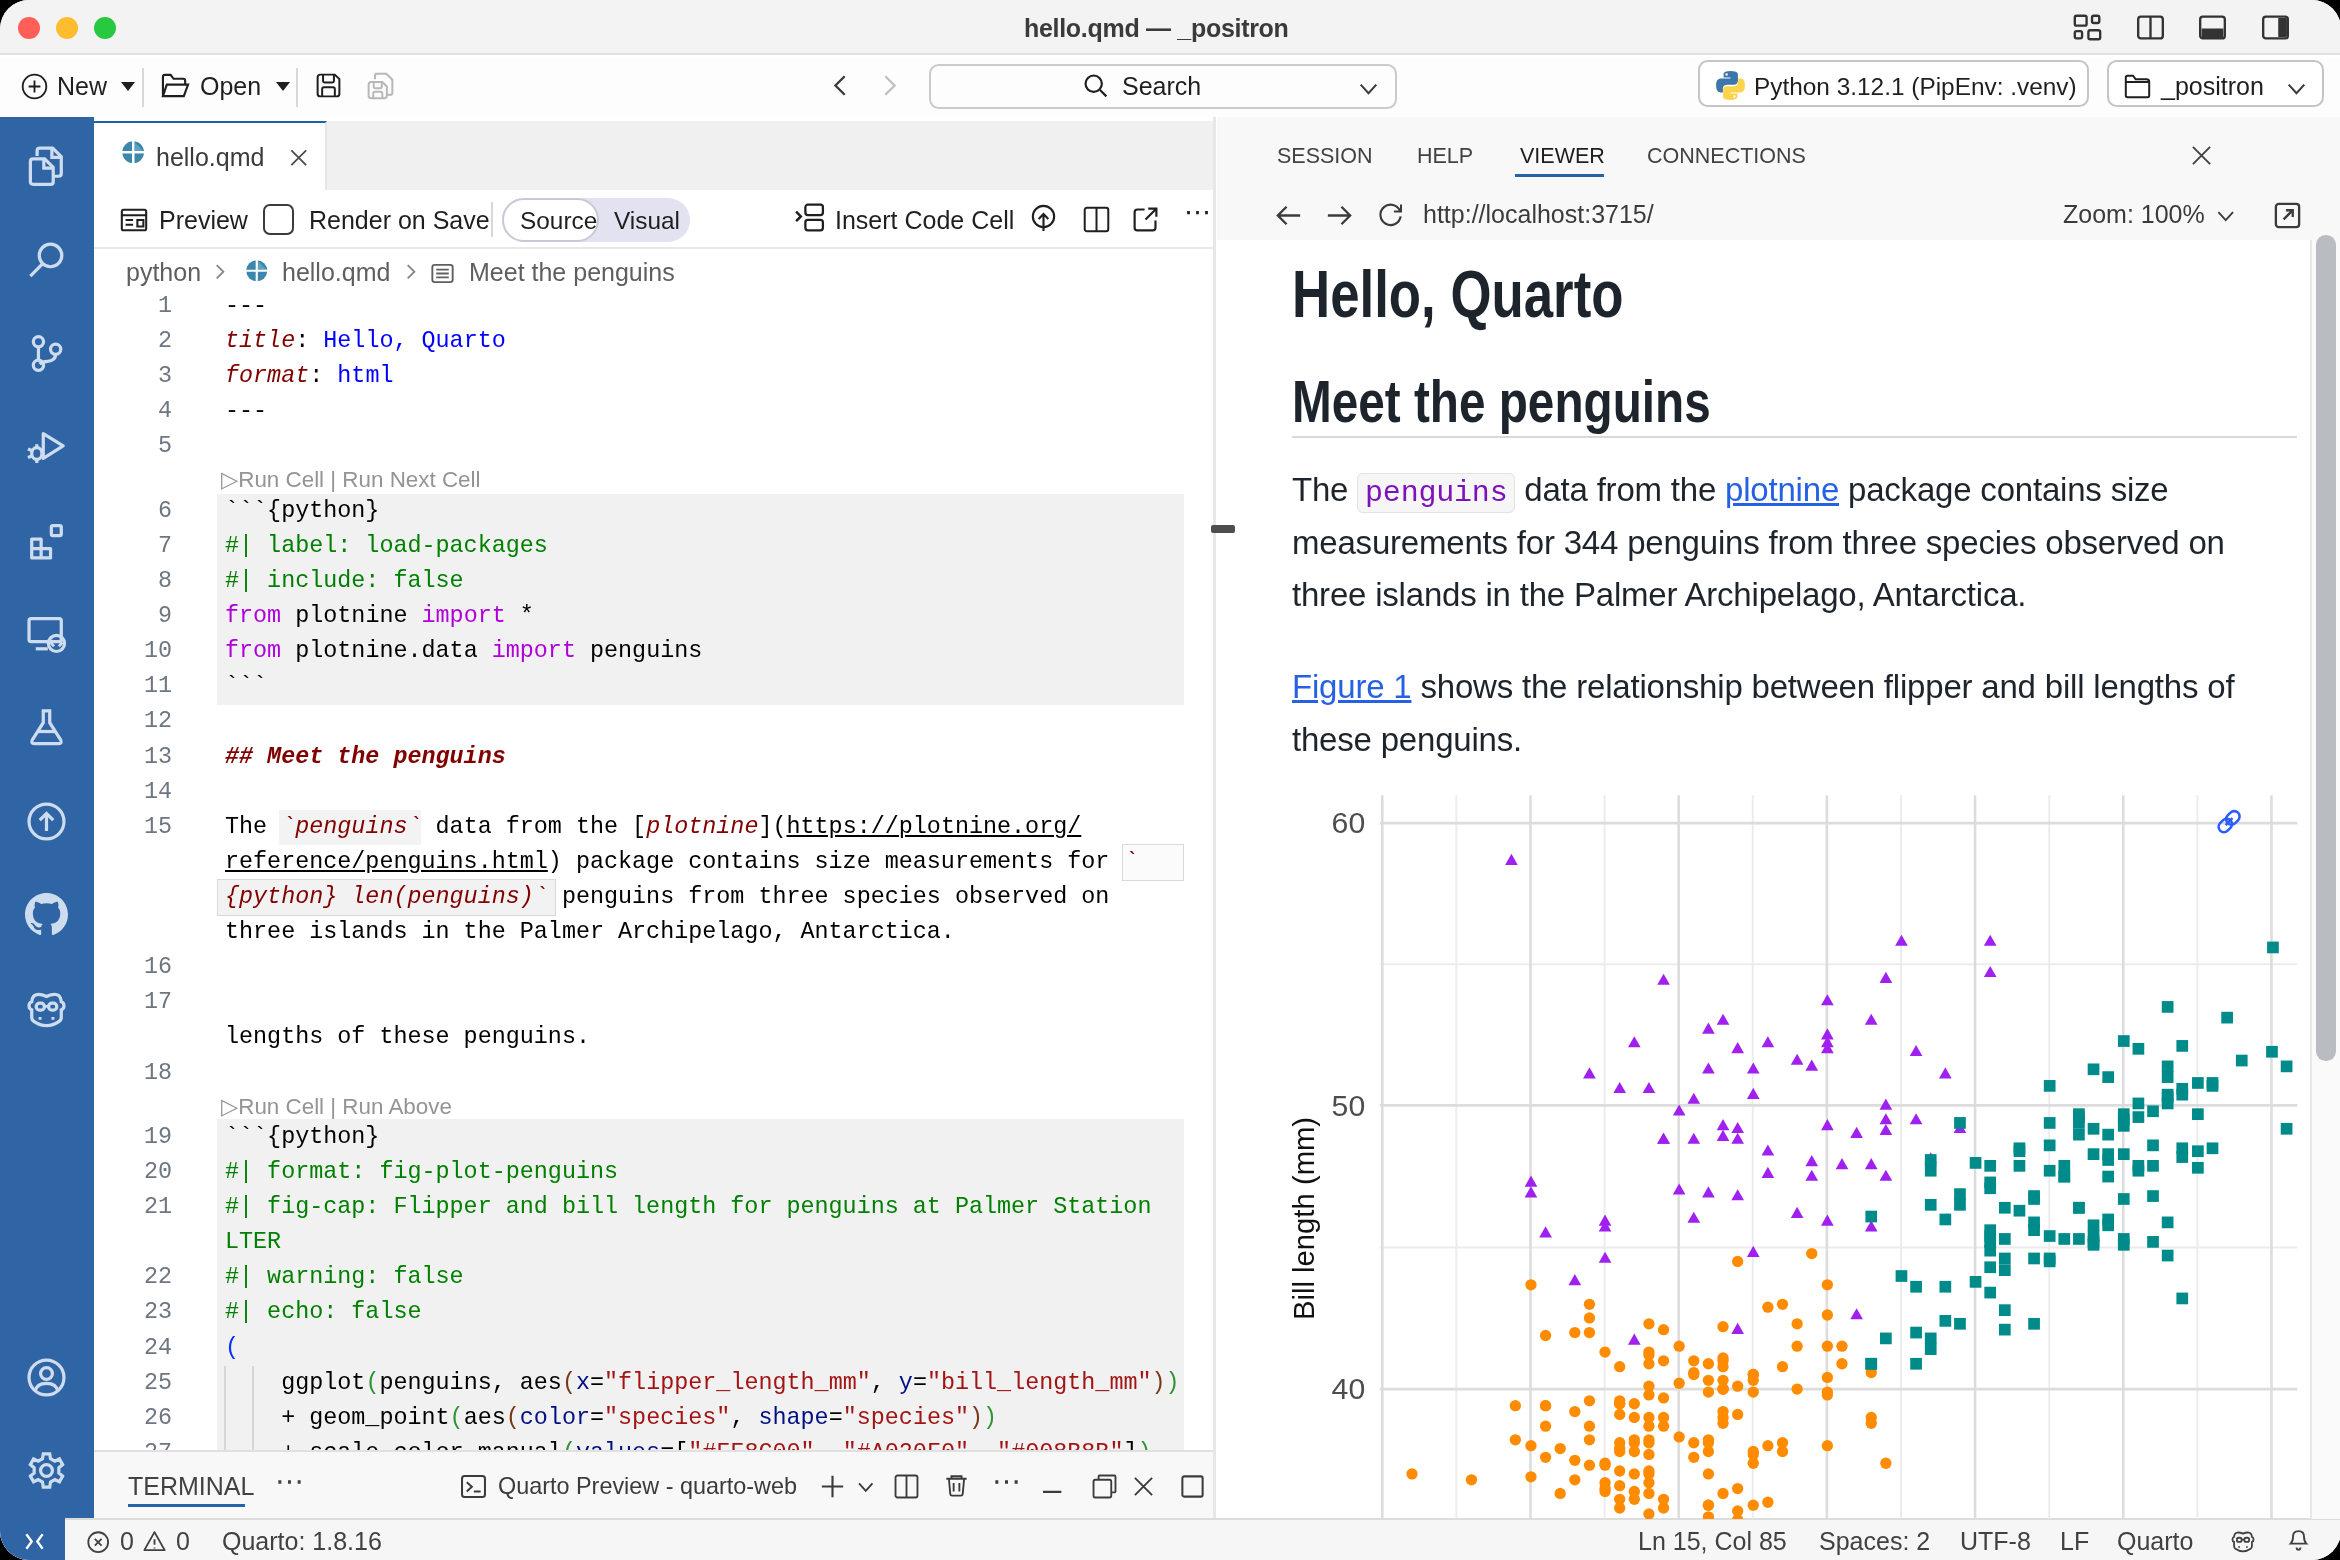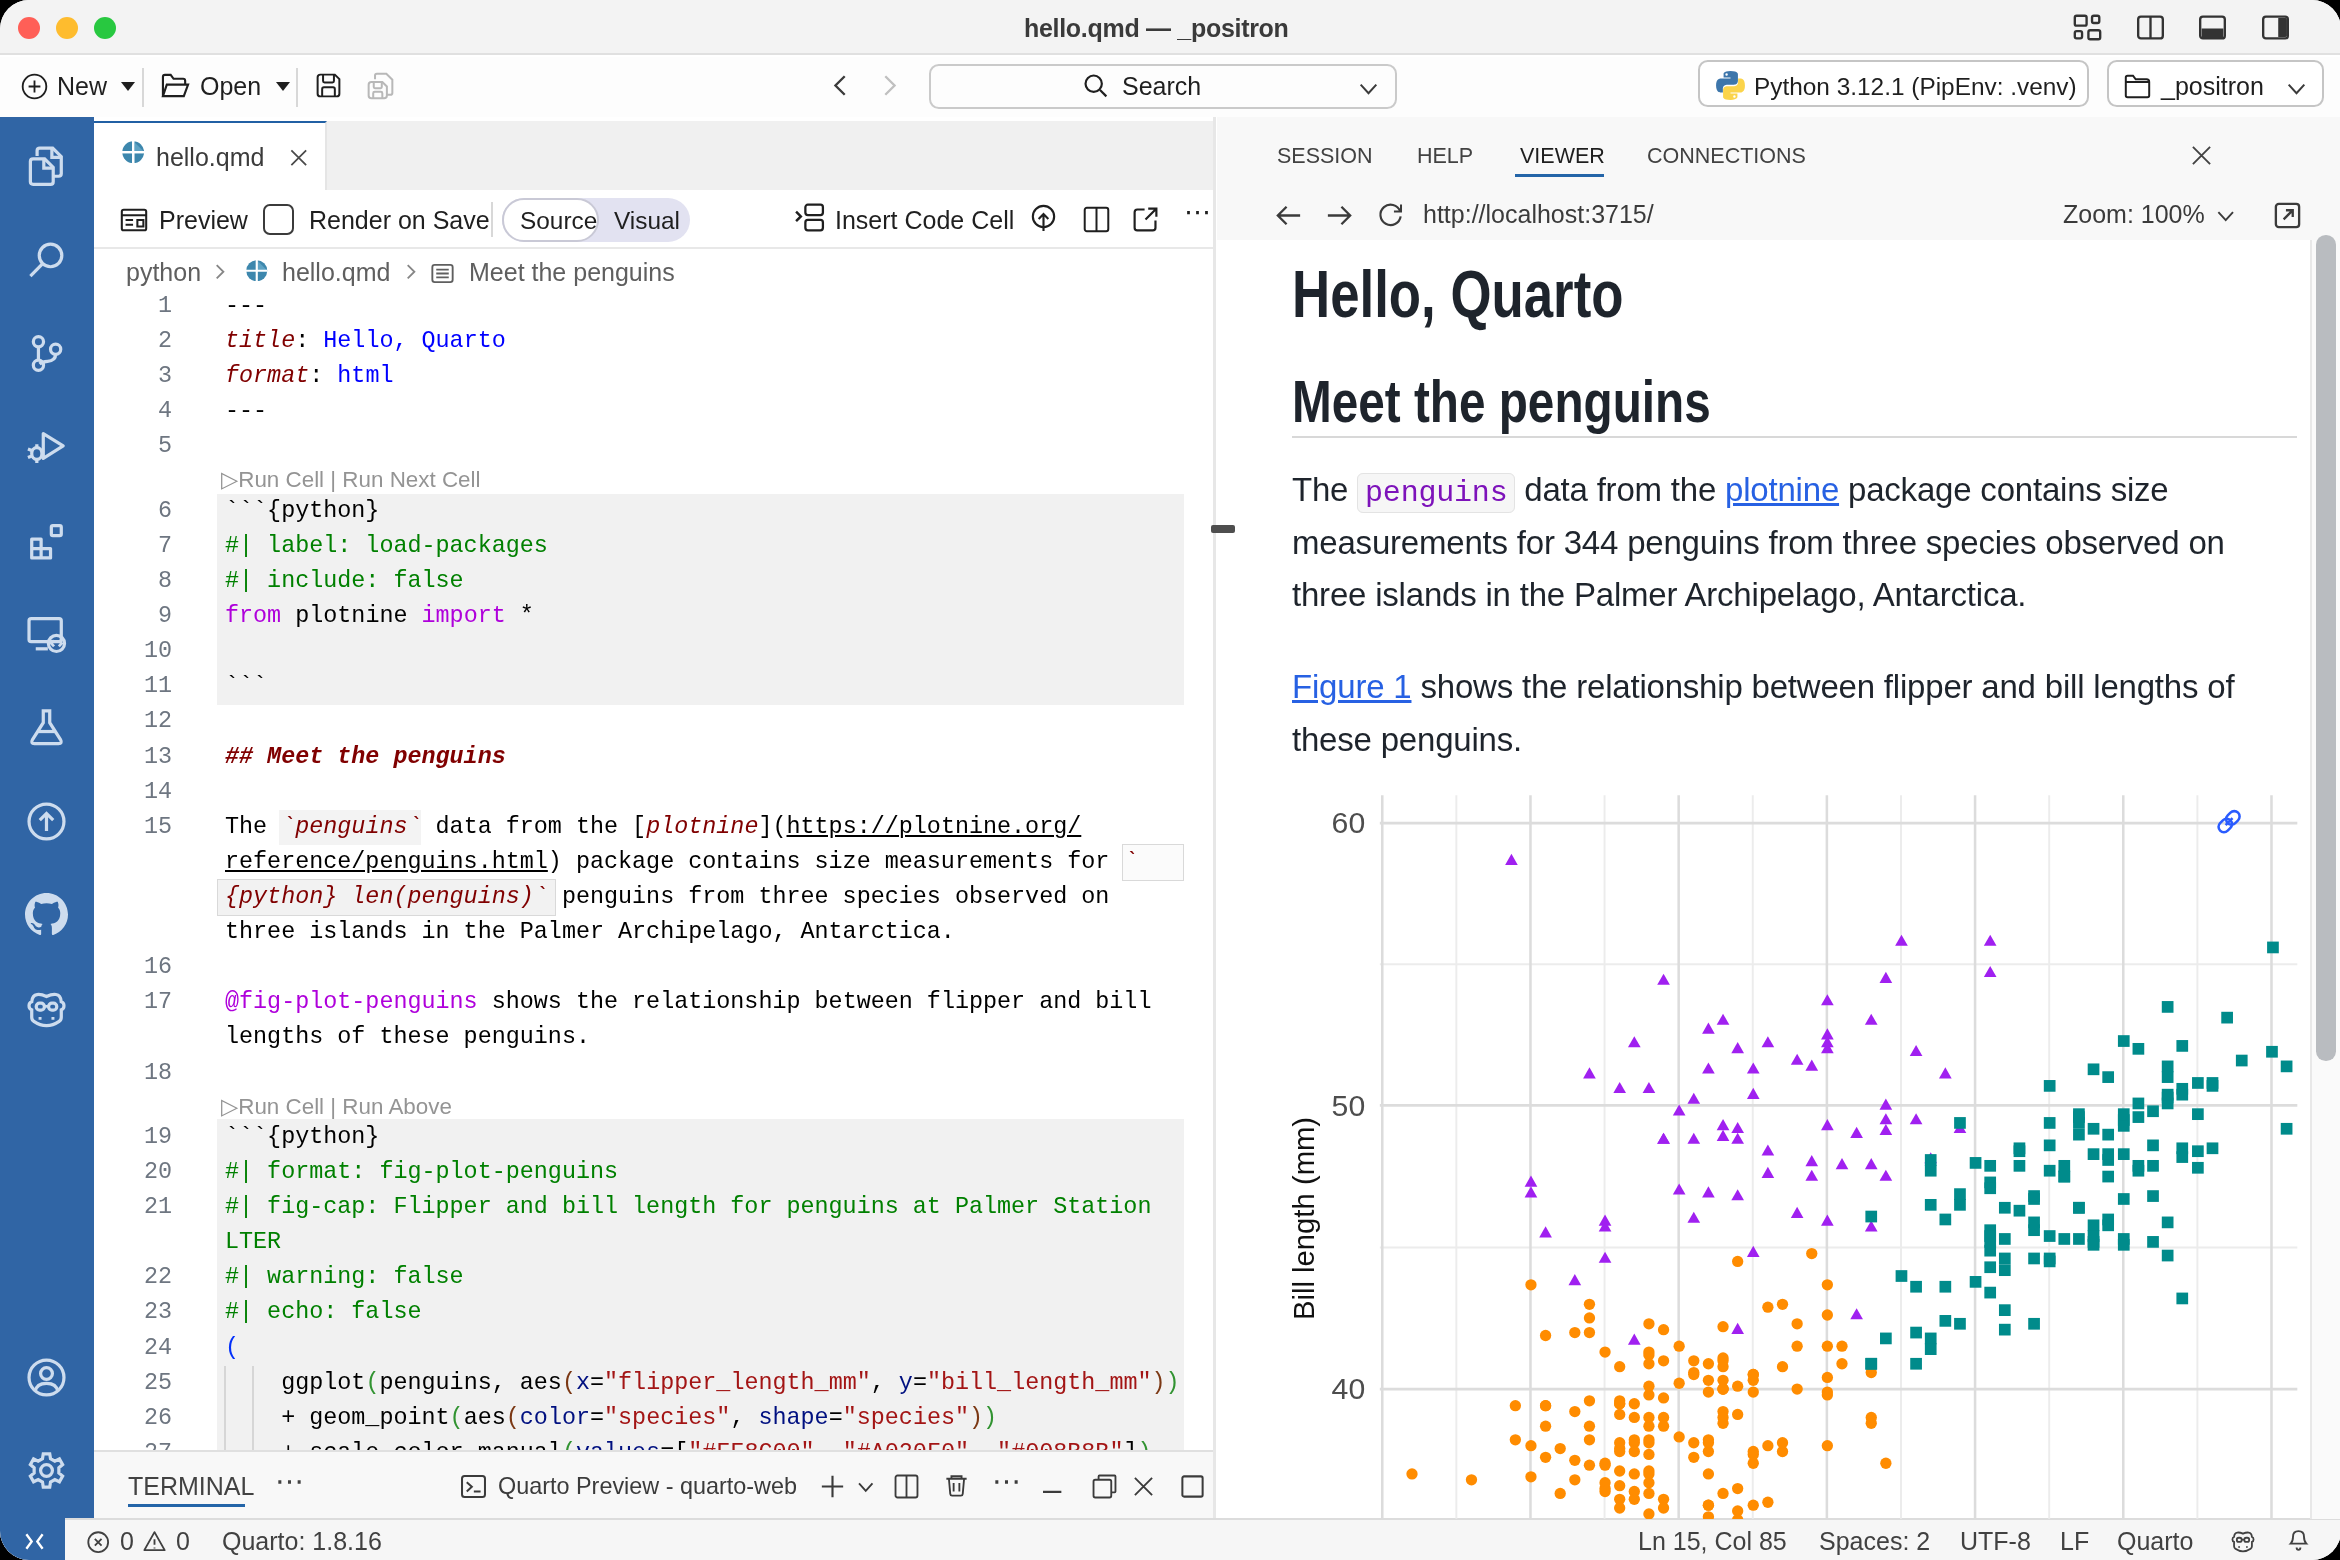--- a/index.html
+++ b/index.html
@@ -280,34 +280,34 @@
 <div class="ln" style="top:140px">5</div>
 <div class="ln" style="top:205px">6</div>
 <div class="row" style="top:205px">```{python}</div>
 <div class="ln" style="top:240px">7</div>
 <div class="row" style="top:240px"><span class="gr">#| label: load-packages</span></div>
 <div class="ln" style="top:275px">8</div>
 <div class="row" style="top:275px"><span class="gr">#| include: false</span></div>
 <div class="ln" style="top:310px">9</div>
 <div class="row" style="top:310px"><span class="pu">from</span> plotnine <span class="pu">import</span> *</div>
 <div class="ln" style="top:345px">10</div>
+<div class="row" style="top:345px"><span class="pu">from</span> plotnine.data <span class="pu">import</span> penguins</div>
 <div class="ln" style="top:380px">11</div>
 <div class="row" style="top:380px">```</div>
 <div class="ln" style="top:415px">12</div>
 <div class="ln" style="top:451px">13</div>
 <div class="row" style="top:451px"><span class="mr" style="font-weight:bold">## Meet the penguins</span></div>
 <div class="ln" style="top:486px">14</div>
 <div class="ln" style="top:521px">15</div>
 <div class="row" style="top:556px"><span class="ul">reference/penguins.html</span>) package contains size measurements for <span class="mr">`</span></div>
 <div class="row" style="top:521px">The <span class="mr">`penguins`</span> data from the [<span class="mr">plotnine</span>](<span class="ul">https://plotnine.org/</span></div>
 <div class="row" style="top:591px"><span class="mr">{python} len(penguins)`</span> penguins from three species observed on</div>
 <div class="row" style="top:626px">three islands in the Palmer Archipelago, Antarctica.</div>
 <div class="ln" style="top:661px">16</div>
 <div class="ln" style="top:696px">17</div>
-<div class="row" style="top:696px"><span class="pu">@fig-plot-penguins</span> shows the relationship between flipper and bill</div>
 <div class="row" style="top:731px">lengths of these penguins.</div>
 <div class="ln" style="top:767px">18</div>
 <div class="ln" style="top:831px">19</div>
 <div class="row" style="top:831px">```{python}</div>
 <div class="ln" style="top:866px">20</div>
 <div class="row" style="top:866px"><span class="gr">#| format: fig-plot-penguins</span></div>
 <div class="ln" style="top:901px">21</div>
 <div class="row" style="top:901px"><span class="gr">#| fig-cap: Flipper and bill length for penguins at Palmer Station</span></div>
 <div class="row" style="top:936px"><span class="gr">LTER</span></div>
 <div class="ln" style="top:971px">22</div>

